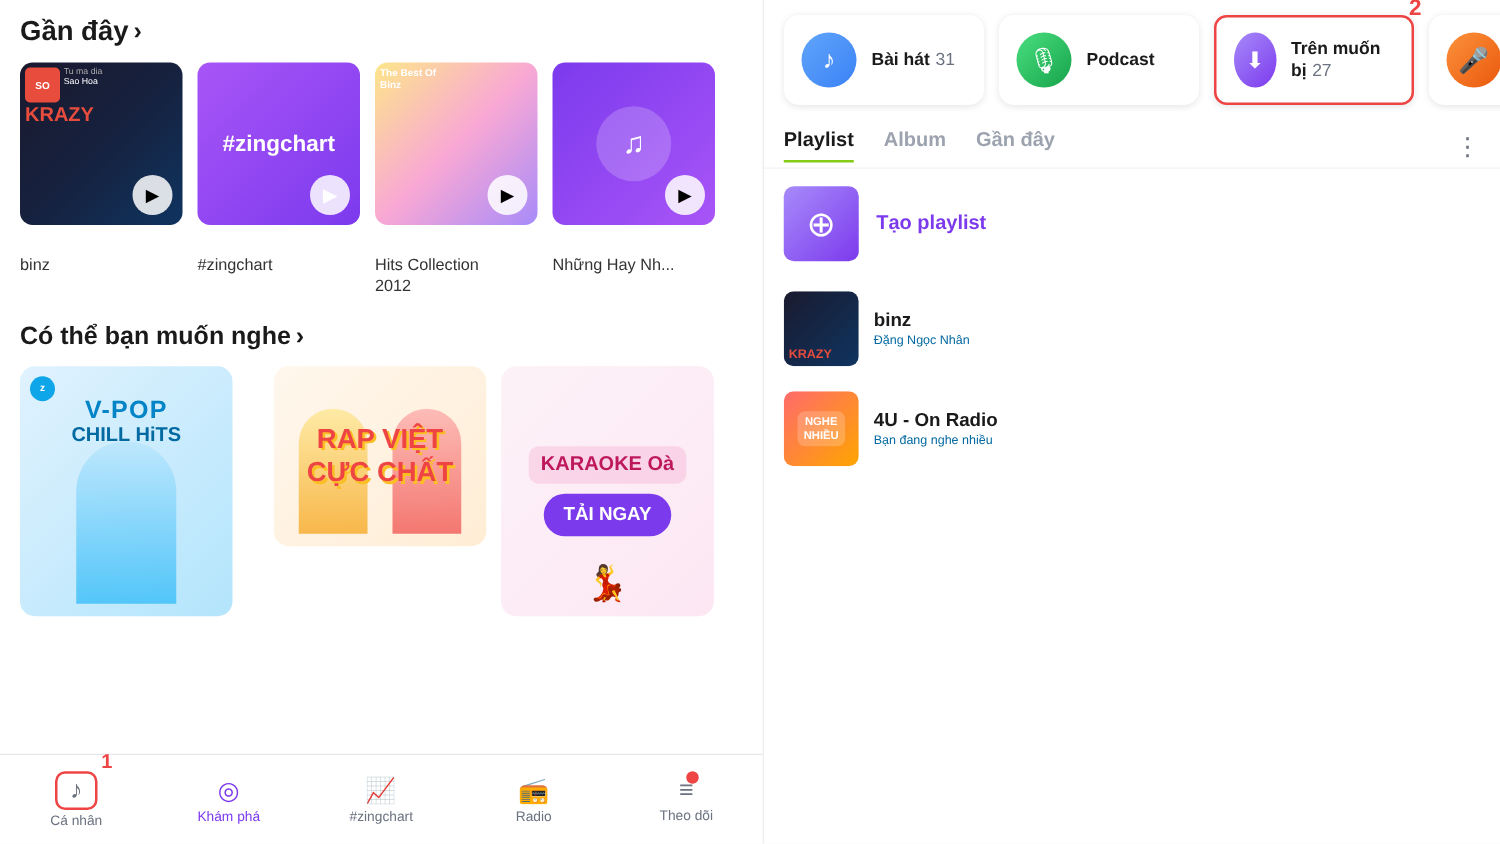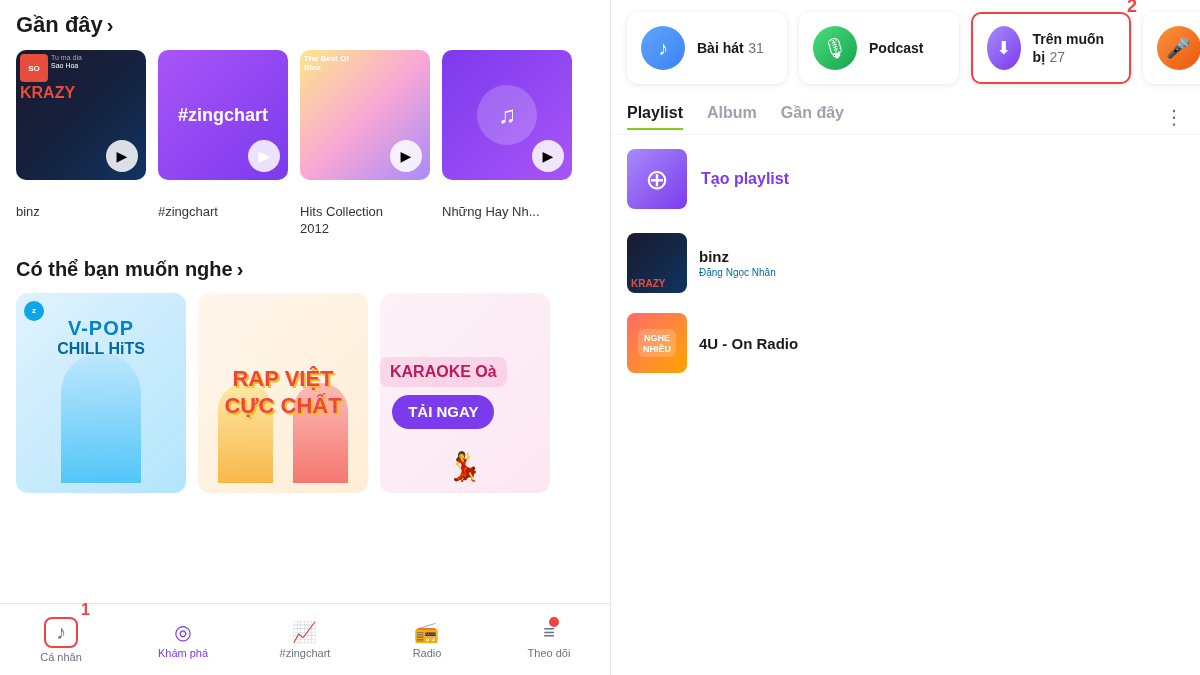--- a/index.html
+++ b/index.html
@@ -137,20 +137,21 @@
     .rec-rap {
       background: linear-gradient(135deg, #fff7ed 0%, #ffedd5 100%);
       display: flex;
       align-items: center;
       justify-content: center;
     }
     .rec-karaoke {
       background: linear-gradient(135deg, #fdf2f8 0%, #fce7f3 100%);
       display: flex;
       align-items: center;
+      justify-content: center;
       position: relative;
     }
     .rec-karaoke .close-x {
       position: absolute;
       top: 6px;
       right: 6px;
       width: 22px;
       height: 22px;
       background: rgba(0,0,0,0.4);
       border-radius: 50%;
@@ -445,21 +446,21 @@
       </div>
       <div style="position:relative;z-index:2;text-align:center;padding-top:12px;">
         <span style="color:#0284c7;font-weight:900;font-size:20px;letter-spacing:1px;">V-POP</span><br>
         <span style="color:#0369a1;font-weight:900;font-size:16px;">CHILL HiTS</span>
       </div>
       <div style="position:absolute;bottom:0;left:50%;transform:translateX(-50%);width:90px;height:140px;overflow:hidden;">
         <div style="width:80px;height:130px;background:linear-gradient(180deg,#bae6fd 0%,#38bdf8 100%);border-radius:40px 40px 0 0;margin:auto;opacity:0.8;"></div>
       </div>
     </div>
 
-    <div class="rec-card rec-rap" style="width:175px;height:200px;">
+    <div class="rec-card rec-rap" style="width:175px;height:144px;margin-left:21px;">
       <div style="text-align:center;z-index:2;position:relative;">
         <span style="color:#ef4444;font-weight:900;font-size:22px;text-shadow:2px 2px 0 #fbbf24;line-height:1.2;">RAP VIỆT<br>CỰC CHẤT</span>
       </div>
       <div style="position:absolute;bottom:10px;left:0;right:0;display:flex;align-items:flex-end;justify-content:space-around;padding:0 10px;">
         <div style="width:55px;height:100px;background:linear-gradient(180deg,#fde68a,#f59e0b);border-radius:30px 30px 0 0;opacity:0.7;"></div>
         <div style="width:55px;height:100px;background:linear-gradient(180deg,#fca5a5,#ef4444);border-radius:30px 30px 0 0;opacity:0.7;"></div>
       </div>
     </div>
 
     <div class="rec-card rec-karaoke" style="width:175px;height:200px;">
@@ -586,16 +587,17 @@
   <div class="playlist-item">
     <div class="playlist-thumb">
       <div class="thumb-4u" style="position:absolute;inset:0;">
         <div style="background:rgba(255,255,255,0.2);border-radius:6px;padding:3px 5px;">
           <span style="font-size:9px;font-weight:900;">NGHE<br>NHIỀU</span>
         </div>
       </div>
     </div>
     <div class="pl-info">
       <div class="pl-title">4U - On Radio</div>
+      <div class="pl-sub">Bạn đang nghe nhiều</div>
     </div>
   </div>
 
 </div>
 
 </body></html>

